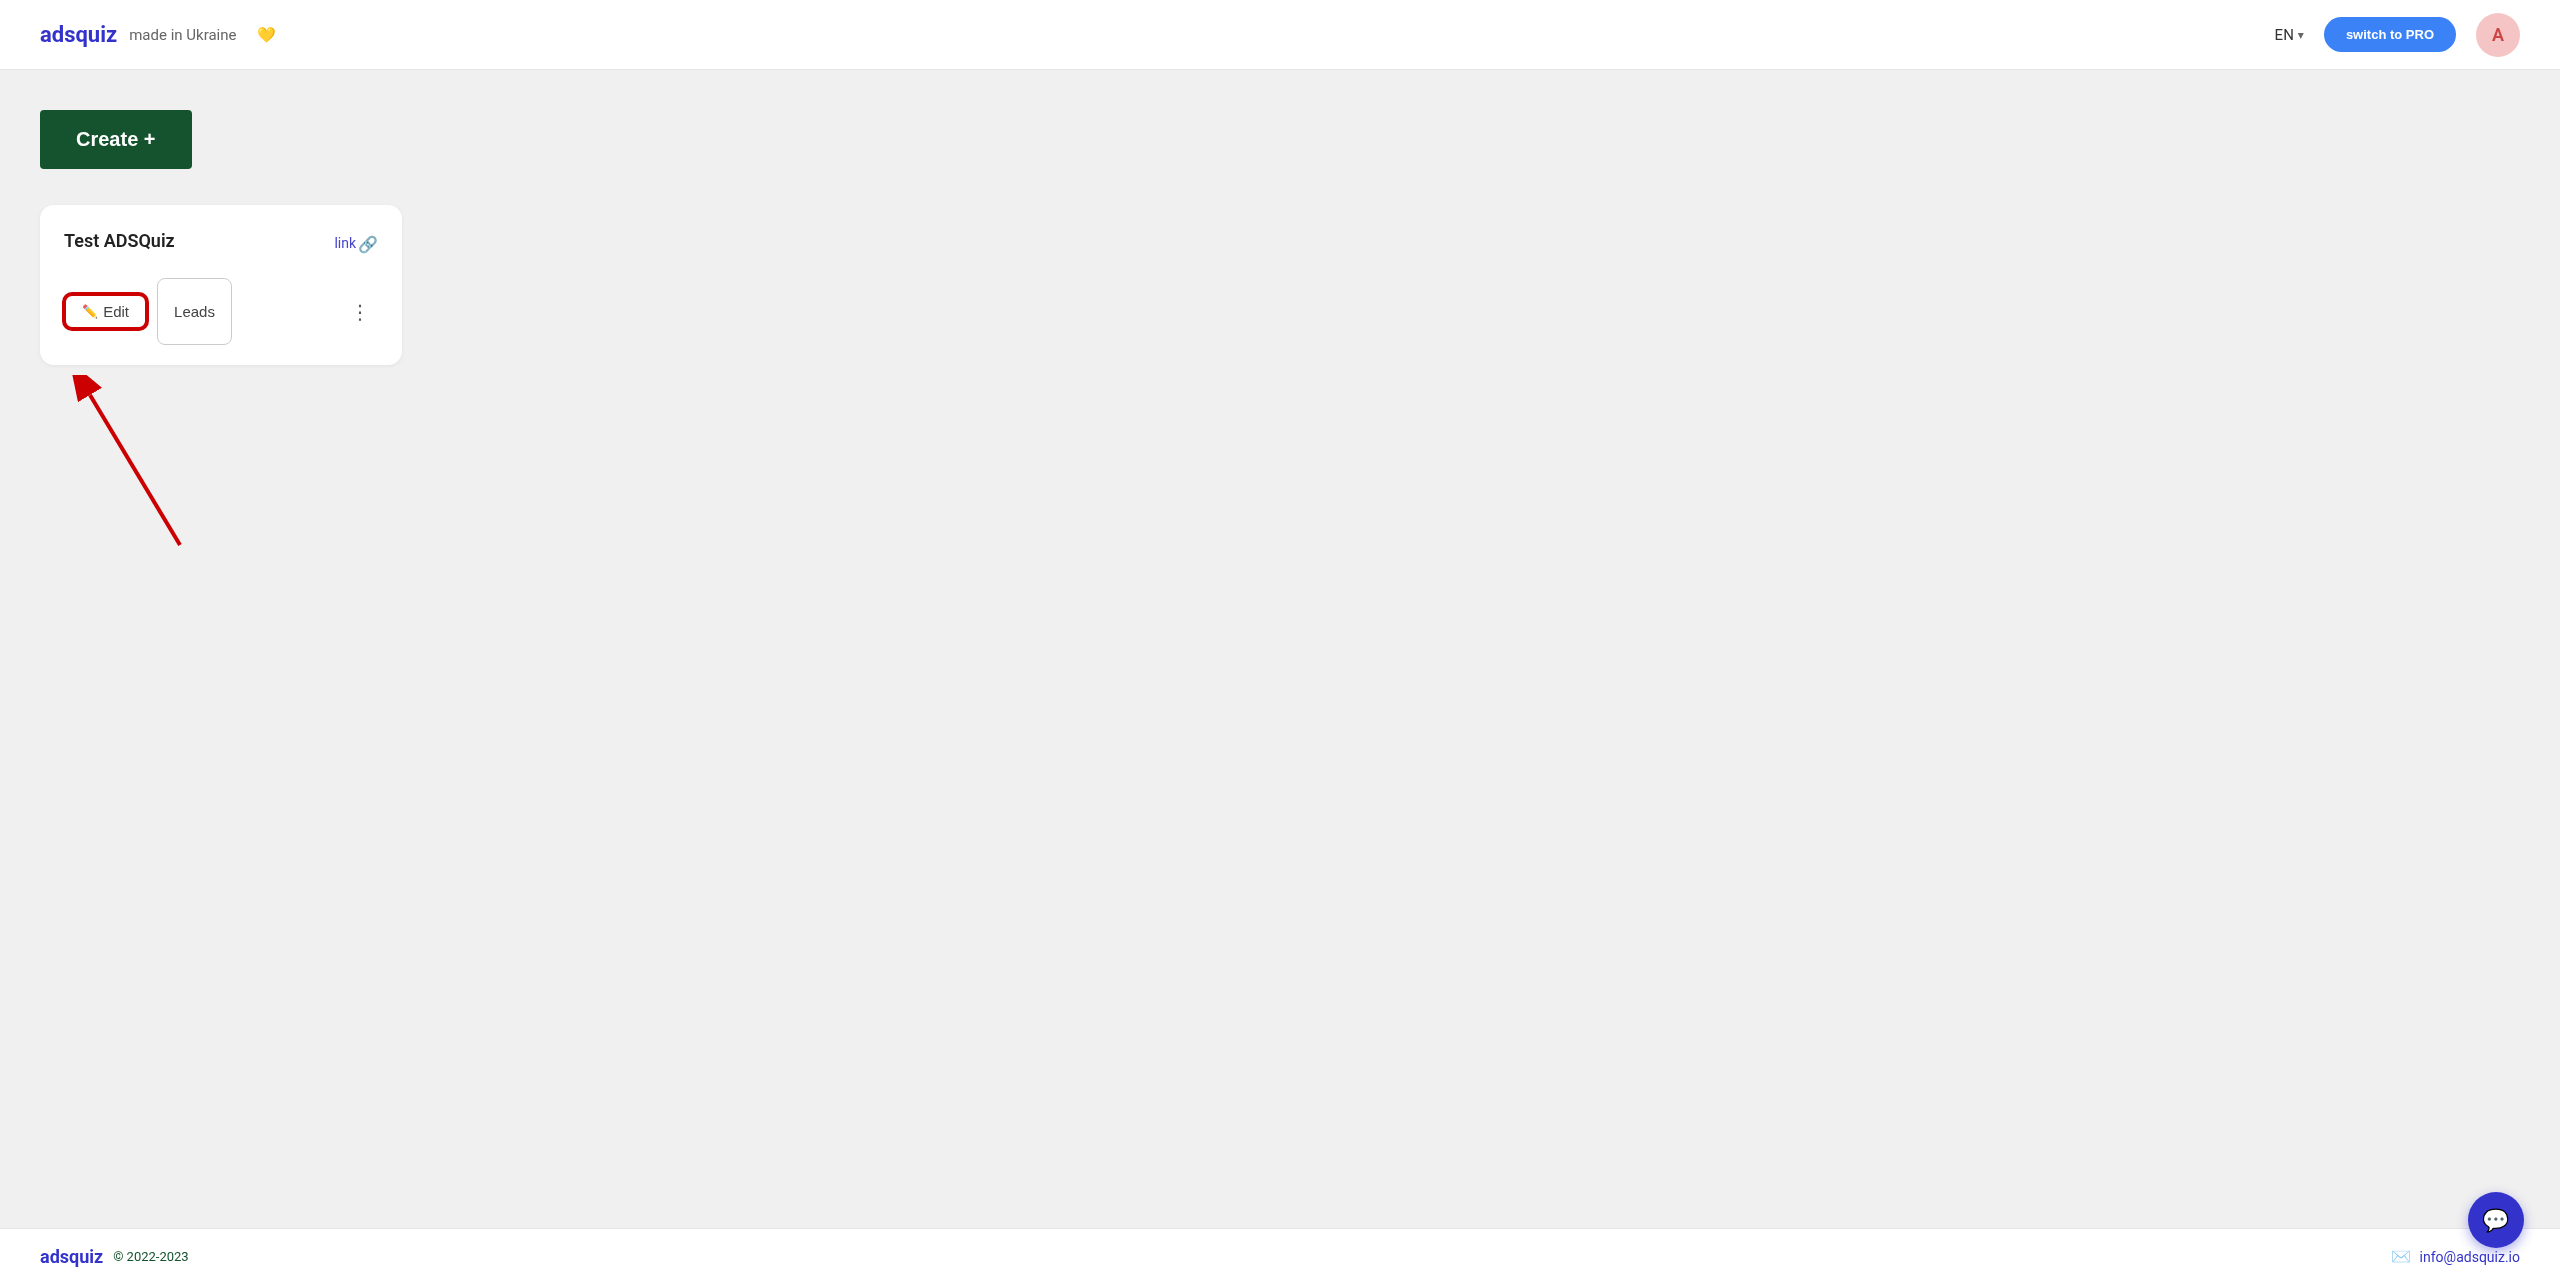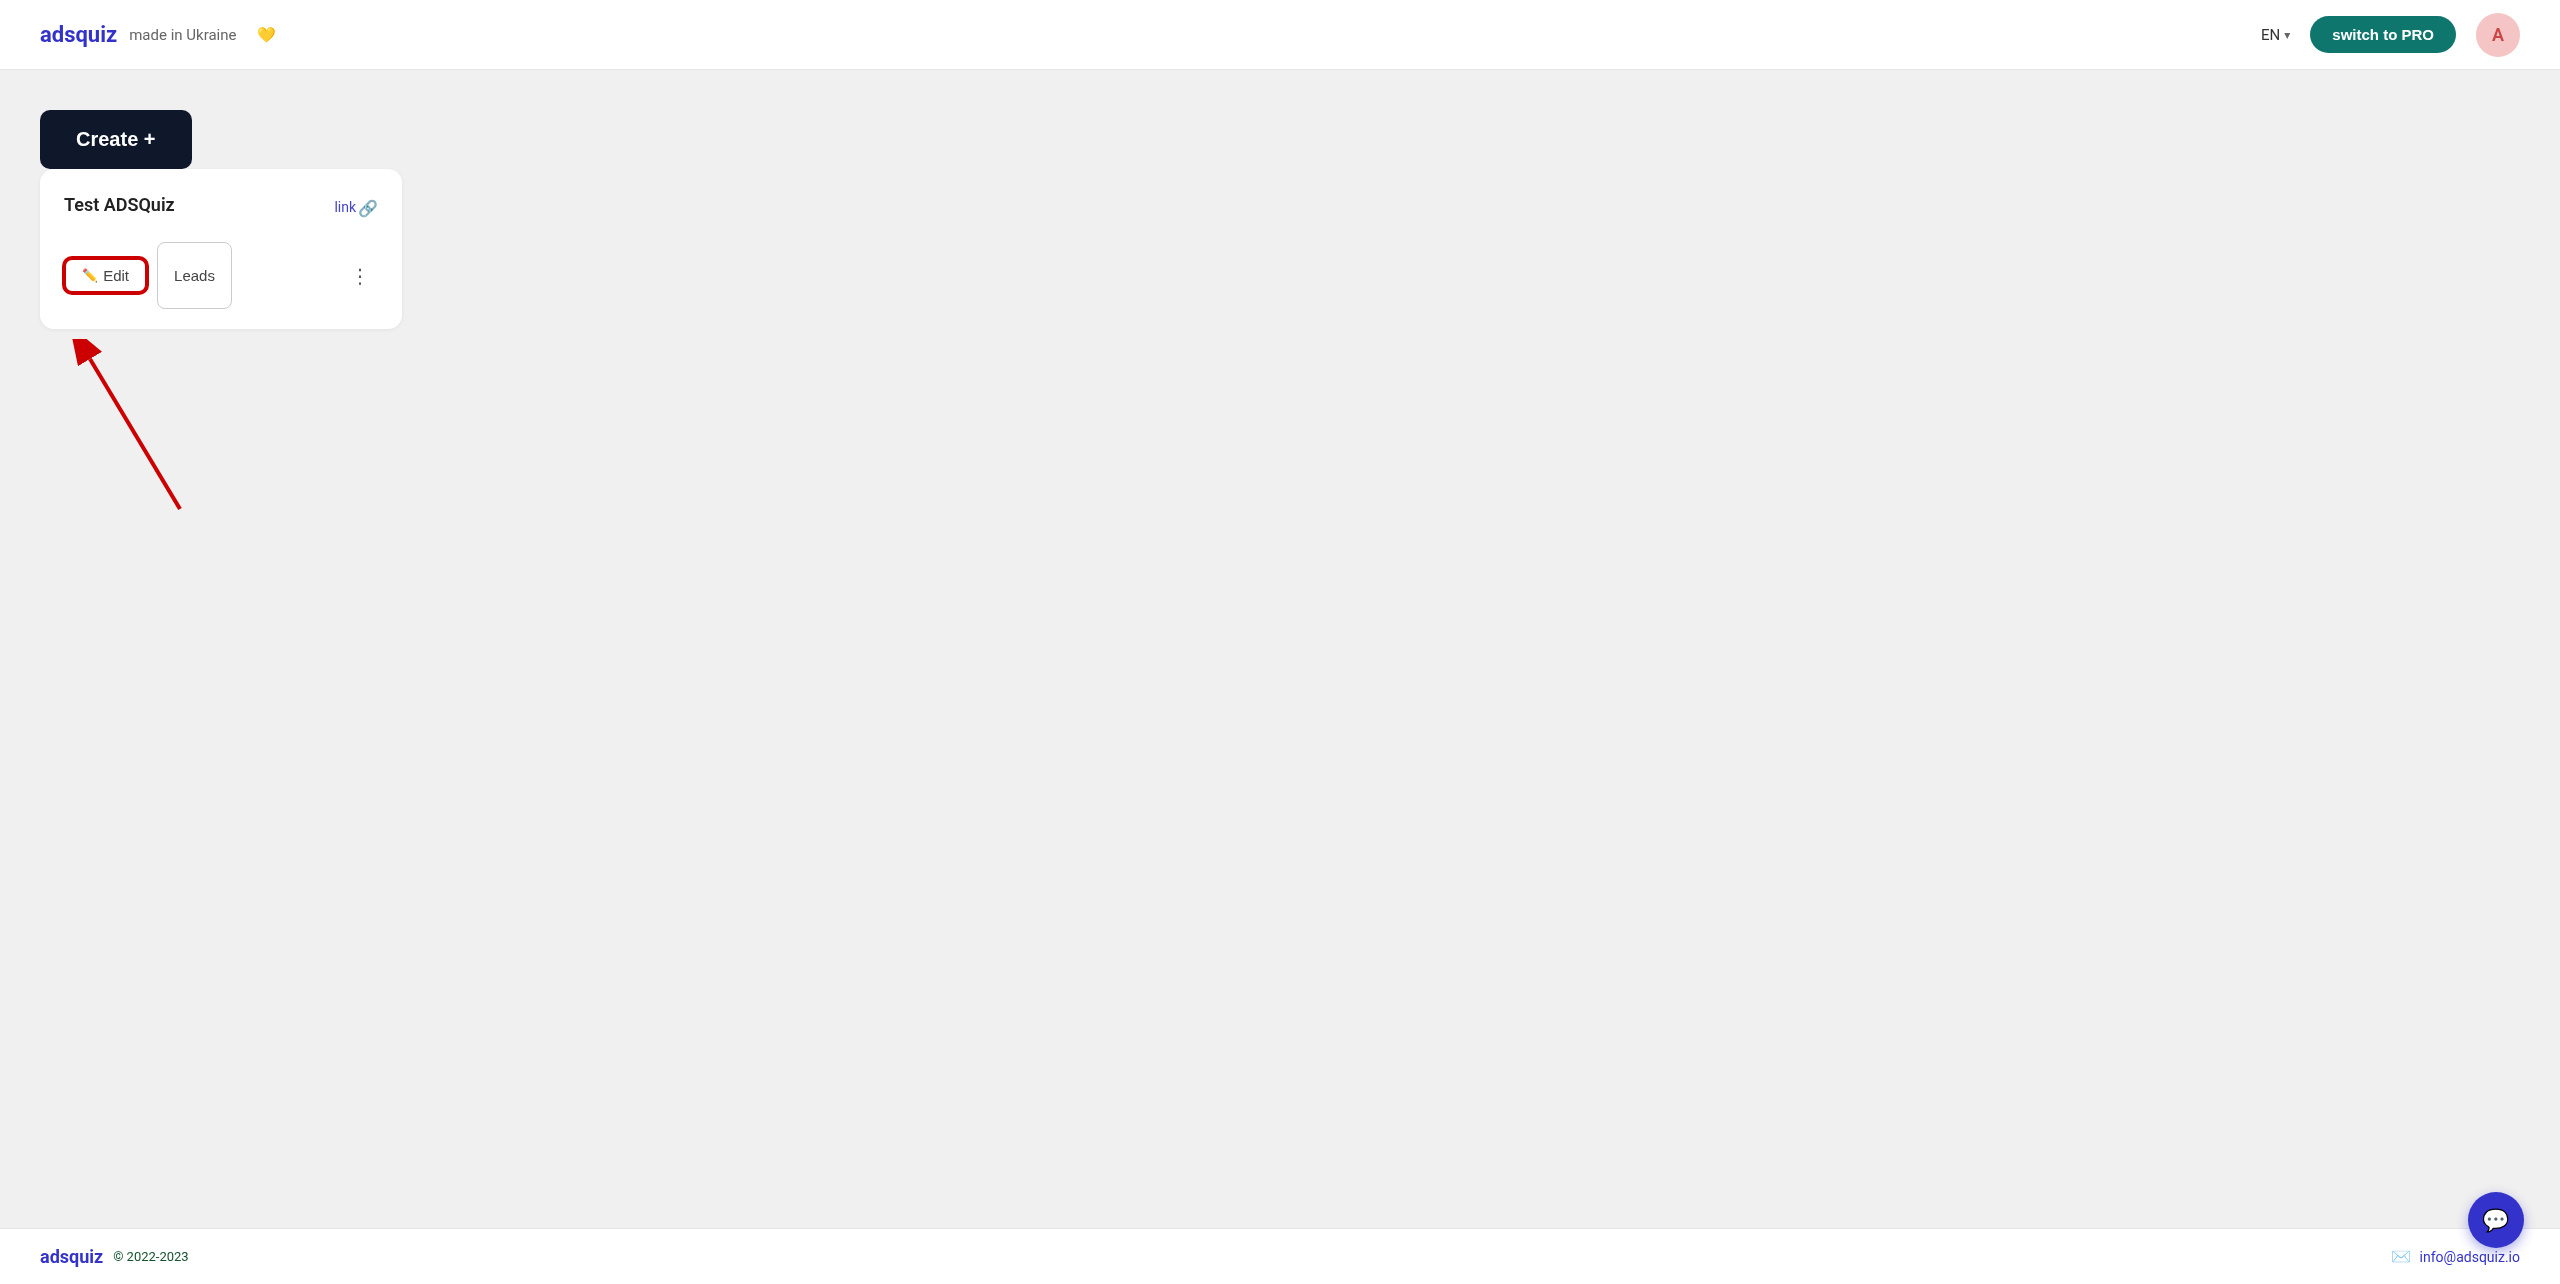--- a/index.html
+++ b/index.html
@@ -66,26 +66,26 @@
       color: #333;
       cursor: pointer;
     }
 
     .lang-chevron {
       font-size: 12px;
       color: #666;
     }
 
     .switch-pro-btn {
-      background: #0f766e;
+      background: #3b82f6;
       color: #ffffff;
       border: none;
       border-radius: 25px;
       padding: 10px 22px;
-      font-size: 15px;
+      font-size: 13px;
       font-weight: 600;
       cursor: pointer;
     }
 
     .avatar {
       width: 44px;
       height: 44px;
       border-radius: 50%;
       background: #f5c5c5;
       display: flex;
@@ -97,28 +97,29 @@
       cursor: pointer;
     }
 
     
     .main {
       flex: 1;
       padding: 40px 40px;
     }
 
     .create-btn {
-      background: #0f172a;
+      background: #14532d;
       color: #ffffff;
       border: none;
-      border-radius: 10px;
+      border-radius: 4px;
       padding: 18px 36px;
       font-size: 20px;
       font-weight: 600;
       cursor: pointer;
+      margin-bottom: 36px;
       display: inline-block;
     }
 
     
     .quiz-card {
       background: #ffffff;
       border-radius: 14px;
       padding: 22px 24px 20px 24px;
       width: 362px;
       box-shadow: 0 1px 4px rgba(0,0,0,0.06);

